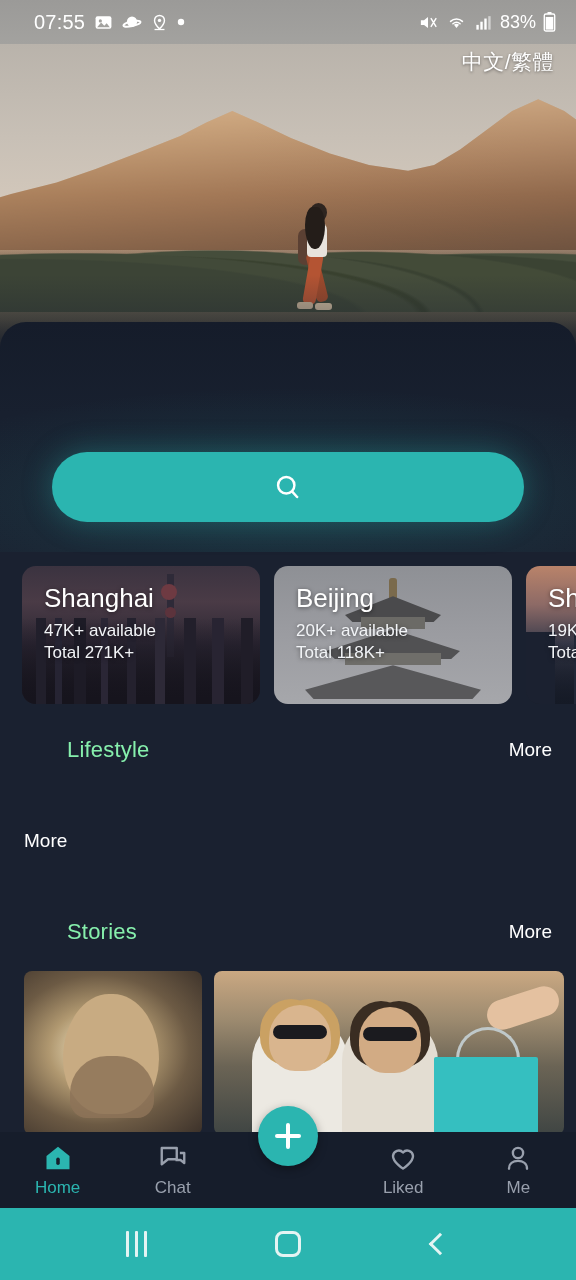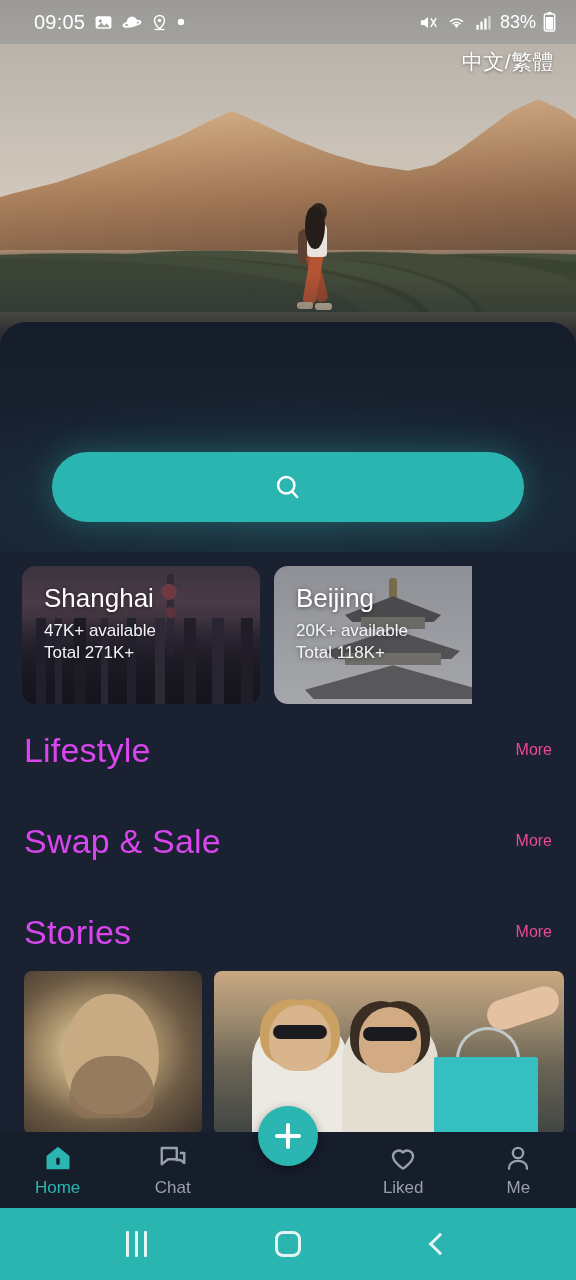--- a/index.html
+++ b/index.html
@@ -107,21 +107,21 @@
     position:absolute; top:452px; left:52px; width:472px; height:70px; z-index:25;
     background:#2bb5b0; border-radius:36px;
     display:flex; align-items:center; justify-content:center; gap:16px;
     box-shadow:0 0 30px rgba(43,181,176,.35);
     cursor:pointer;
   }
   .search-btn span{ font-size:25px; color:#ffffff; letter-spacing:.2px; }
 
   
   .cards{
-    position:absolute; top:566px; left:0; width:472px; height:138px; z-index:22;
+    position:absolute; top:566px; left:0; width:576px; height:138px; z-index:22;
     display:flex; gap:14px; padding-left:22px; overflow:hidden;
   }
   .card{
     position:relative; flex:0 0 238px; height:138px; border-radius:14px; overflow:hidden;
     cursor:pointer;
   }
   .card .bgimg{ position:absolute; inset:0; }
   .card .txt{ position:absolute; left:22px; top:18px; color:#fff; text-shadow:0 1px 4px rgba(0,0,0,.5); }
   .card .cname{ font-size:26px; line-height:1.15; margin-bottom:6px; }
   .card .cline{ font-size:17px; line-height:1.28; color:#f2f4f7; }
@@ -162,22 +162,22 @@
     background:linear-gradient(90deg,#1b2130 0 12%,transparent 12% 20%,#222838 20% 28%,transparent 28% 38%,#1a202e 38% 48%,transparent 48% 58%,#242a3a 58% 66%,transparent 66% 78%,#1c2230 78% 88%,transparent 88%),
                linear-gradient(180deg,transparent,#151a26);
   }
 
   
   .section-row{
     position:absolute; left:0; width:576px; height:40px; z-index:22;
     display:flex; align-items:center; justify-content:space-between;
     padding:0 24px;
   }
-  .section-title{ font-size:34px; color:#d946ef; letter-spacing:.2px; }
-  .section-more{ font-size:16px; color:#ec4899; cursor:pointer; }
+  .section-title{ font-size:22px; color:#86efac; letter-spacing:.2px;margin-left:43px; }
+  .section-more{ font-size:19px; color:#ffffff; cursor:pointer; }
 
   
   .stories{
     position:absolute; top:971px; left:0; width:576px; height:164px; z-index:22;
     display:flex; gap:12px; padding-left:24px; overflow:hidden;
   }
   .story{ position:relative; flex:0 0 178px; height:164px; border-radius:8px; overflow:hidden; cursor:pointer; }
   .story.wide{ flex:0 0 350px; }
   .st1{ background:
       radial-gradient(ellipse at 42% 48%,#d9c8a4 0 16%,#b09870 34%,#6c5a44 62%,#3a3029 100%),
@@ -232,21 +232,21 @@
   .an-home{ width:26px; height:26px; border:3px solid #e4f4f3; border-radius:8px; }
   .an-back{ width:16px; height:16px; border-left:3px solid #e4f4f3; border-bottom:3px solid #e4f4f3; transform:rotate(45deg); }
 </style>
 </head>
 <body>
 
 <div class="phone">
 
   <div class="statusbar">
     <div class="sb-left">
-      <span class="sb-time">09:05</span>
+      <span class="sb-time">07:55</span>
       <span>
         <svg class="ico" width="19" height="19" viewBox="0 0 24 24">
             <rect x="2" y="4" width="20" height="16" rx="2.5" fill="#fff"></rect>
             <circle cx="8" cy="10" r="2" fill="#a3a29f"></circle>
             <path d="M4 18l5-6 4 4 3-3 4 5z" fill="#a3a29f"></path>
           </svg>
       </span>
       <span>
         <svg class="ico" width="20" height="19" viewBox="0 0 24 24">
             <circle cx="12" cy="11" r="6.5" fill="#fff"></circle>
@@ -373,21 +373,20 @@
     </div>
 
   </div>
 
   <div class="section-row" style="top:730px">
     <span class="section-title">Lifestyle</span>
     <span class="section-more">More</span>
   </div>
 
   <div class="section-row" style="top:821px">
-    <span class="section-title">Swap &amp; Sale</span>
     <span class="section-more">More</span>
   </div>
 
   <div class="section-row" style="top:912px">
     <span class="section-title">Stories</span>
     <span class="section-more">More</span>
   </div>
 
   <div class="stories">
     <div class="story st1"></div>

